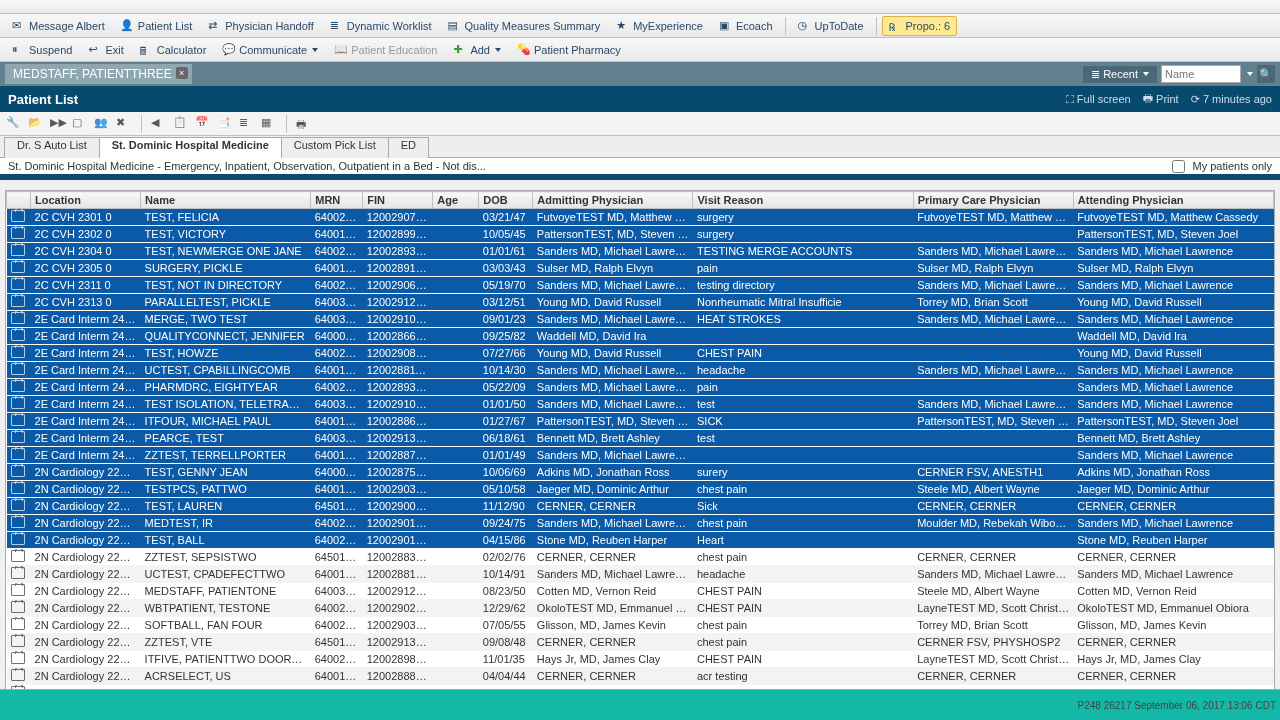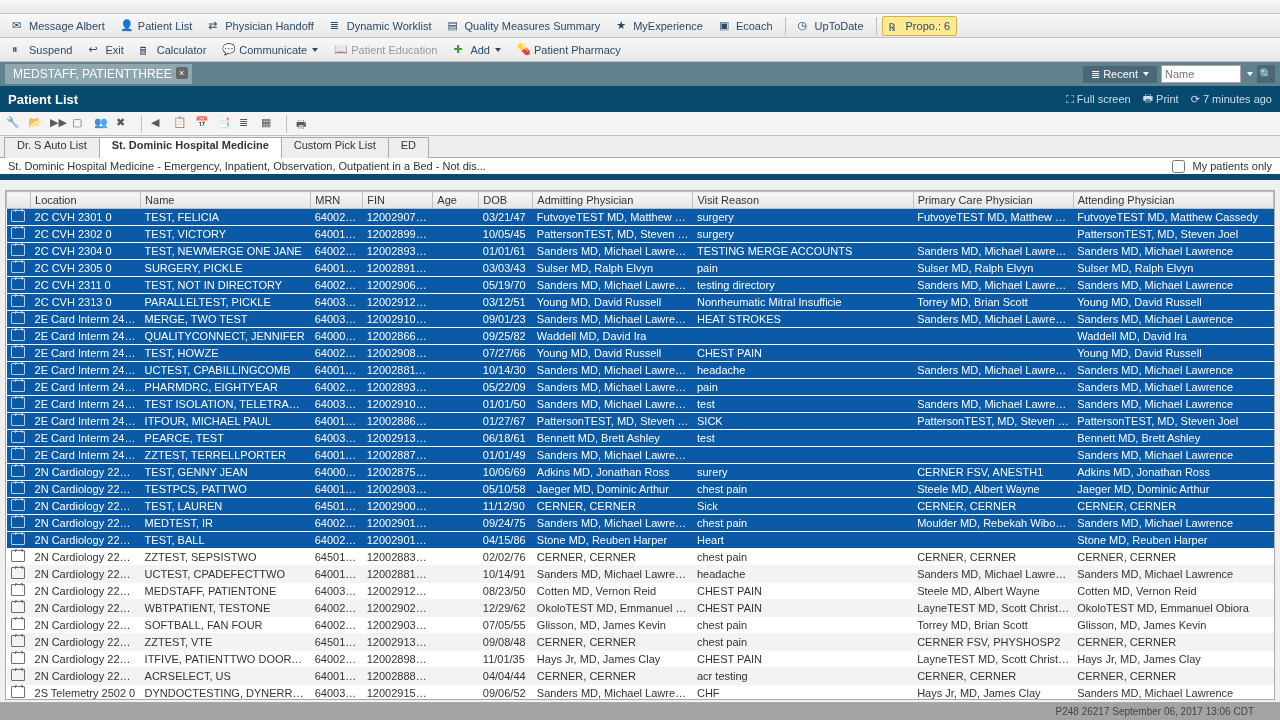--- a/index.html
+++ b/index.html
@@ -21,29 +21,29 @@
 .title-link { color:#cde; cursor:pointer; display:flex; align-items:center; gap:3px; }
 .icon-strip { background:#f4f4f4; border-bottom:1px solid #c0c0c0; padding:3px 6px; display:flex; gap:6px; align-items:center; height:24px; }
 .icon-strip .ico { width:16px; height:16px; cursor:pointer; opacity:.8; }
 .list-tabs { display:flex; background:#eee; border-bottom:1px solid #aaa; height:22px; padding-left:4px; }
 .list-tab { padding:1px 12px; border:1px solid #aaa; border-bottom:none; background:#eee; margin-right:-1px; cursor:pointer; font-size:11px; position:relative; top:1px; }
 .list-tab.active { background:#fff; font-weight:bold; z-index:2; }
 .filter-row { background:#fff; padding:0 8px; display:flex; align-items:center; border-bottom:6px solid #0c4a6e; height:22px; }
 .filter-right { margin-left:auto; display:flex; align-items:center; gap:8px; }
 .table-wrap { position:absolute; top:190px; bottom:20px; left:5px; right:5px; border:1px solid #aaa; background:#fff; overflow:auto; }
 .tbl { width:100%; border-collapse:collapse; table-layout:fixed; }
-.tbl th { background:linear-gradient(#f8f8f8,#e4e4e4); border:1px solid #c0c0c0; padding:2px 4px; text-align:left; font-weight:normal; font-size:11px; position:sticky; top:0; white-space:nowrap; overflow:hidden; }
+.tbl th { background:linear-gradient(#f8f8f8,#e4e4e4); border:1px solid #c0c0c0; padding:2px 4px; text-align:left; font-weight:bold; font-size:11px; position:sticky; top:0; white-space:nowrap; overflow:hidden; }
 .tbl td { padding:1px 4px; font-size:11px; white-space:nowrap; overflow:hidden; text-overflow:ellipsis; border-bottom:1px solid rgba(200,200,200,.2); }
 .tbl tr.sel { background:#0a5aa8; color:#fff; }
 .tbl tr.sel td { border-bottom-color:rgba(255,255,255,.1); }
 .tbl tr:not(.sel):nth-child(odd) { background:#fff; }
 .tbl tr:not(.sel):nth-child(even) { background:#f3f3f3; }
 .clip { width:14px; height:12px; display:inline-block; border:1px solid currentColor; border-radius:1px; position:relative; opacity:.7; }
 .clip::before { content:""; position:absolute; top:-3px; left:3px; width:6px; height:3px; border:1px solid currentColor; border-bottom:none; border-radius:3px 3px 0 0; }
-.status-bar { position:absolute; bottom:0; left:0; right:0; height:18px; background:#a3a3a3; border-top:1px solid #aaa; display:flex; align-items:center; padding:0 26px; font-size:10px; color:#444; }
+.status-bar { position:absolute; bottom:0; left:0; right:0; height:31px; background:#14b8a6; border-top:1px solid #aaa; display:flex; align-items:center; padding:0 4px; font-size:10px; color:#444; }
 .status-right { margin-left:auto; }
 .caret { display:inline-block; width:0; height:0; border-left:3px solid transparent; border-right:3px solid transparent; border-top:4px solid currentColor; margin-left:2px; }
 .highlight { background:#ffea94; border:1px solid #dab24d !important; }
 </style>
 </head>
 <body>
 
 <div class="toolbar" style="height:14px; font-size:10px; color:#777;"></div>
 
 <div class="toolbar">

